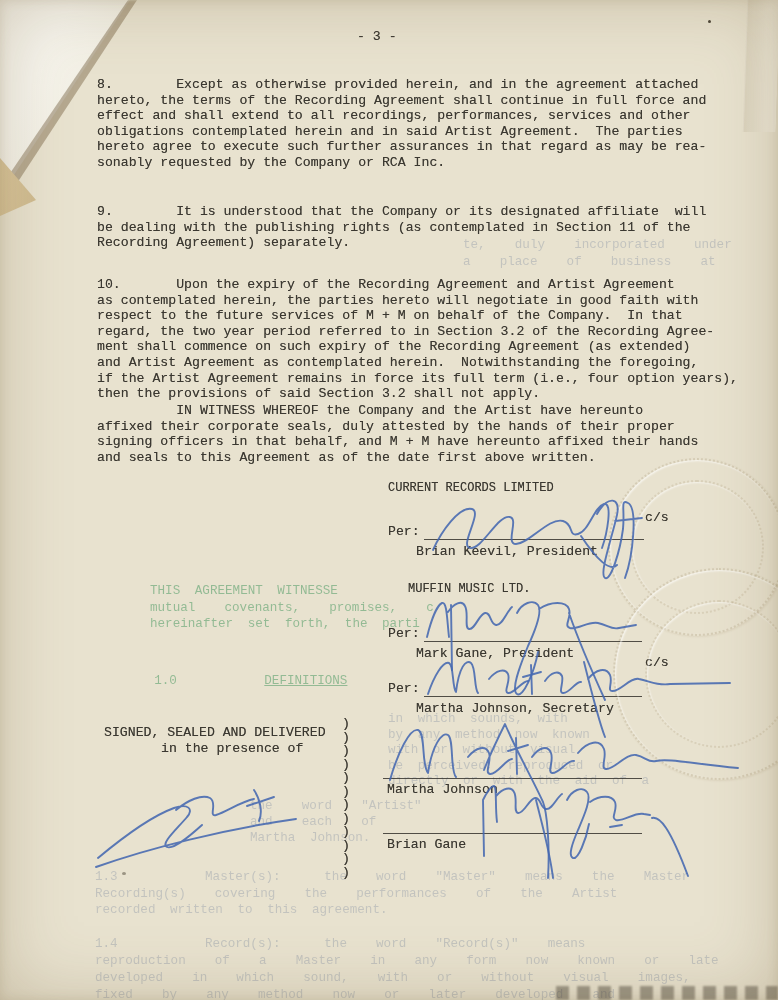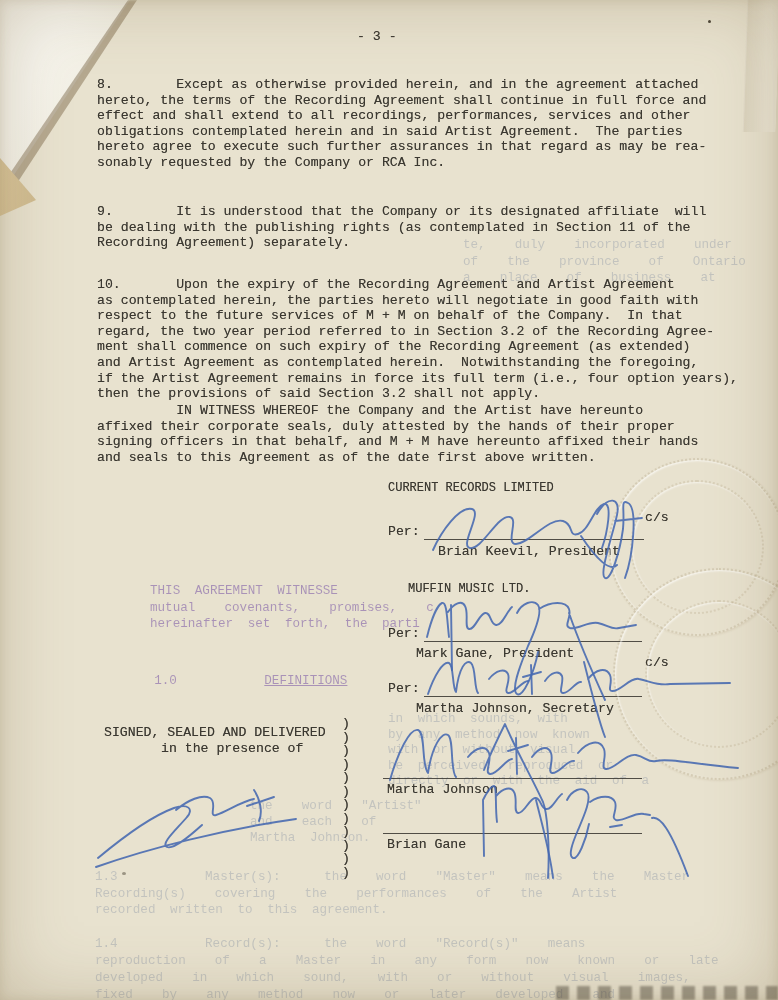--- a/index.html
+++ b/index.html
@@ -36,21 +36,21 @@
     position:absolute;
     font-size:12.6px;
     line-height:16.5px;
     color:#7d8aa0;
     opacity:.34;
     filter:blur(.55px);
     white-space:pre;
     word-spacing:7px;
     z-index:1;
   }
-  .ghost.brown{color:#4c1d95;opacity:.4;}
+  .ghost.brown{color:#15803d;opacity:.4;}
   .ghost .line{white-space:pre;}
   .ghost-underline{text-decoration:underline;}
   
   .fold-under{
     position:absolute;left:0;top:0;width:140px;height:206px;z-index:20;
     background:linear-gradient(115deg,#f6f4ec 30%,#efecdf 70%);
     clip-path:polygon(0 0,130px 0,0 196px);
   }
   .fold-crease{
     position:absolute;left:0;top:0;width:146px;height:212px;z-index:21;
@@ -105,42 +105,42 @@
 
 <div class="page">
 
   <div class="seal" id="seal1">
       <div class="inner"></div>
     </div>
   <div class="seal" id="seal2">
       <div class="inner"></div>
     </div>
 
-  <div class="ghost" style="left:463px;top:237px;"><div class="line">te,  duly  incorporated  under</div><div class="line">of  the  province  of  Ontario</div><div class="line">a  place  of  business  at</div></div>
+  <div class="ghost" style="left:463px;top:237px;"><div class="line">te,  duly  incorporated  under</div><div class="line">a  place  of  business  at</div></div>
   <div class="ghost brown" style="left:150px;top:583px;"><div class="line">THIS AGREEMENT WITNESSE</div><div class="line">mutual  covenants,  promises,  c</div><div class="line">hereinafter set forth, the parti</div></div>
   <div class="ghost brown" style="left:96px;top:656px;">
     <span>1.0</span><span>      </span><span class="ghost-underline">DEFINITIONS</span>
   </div>
   <div class="ghost" style="left:388px;top:712px;line-height:15.5px;"><div class="line">in which sounds, with</div><div class="line">by any method now known</div><div class="line">with or without visual</div><div class="line">be perceived, reproduced or</div><div class="line">directly or with the aid of a</div></div>
   <div class="ghost" style="left:250px;top:798px;line-height:16px;"><div class="line">the  word  "Artist"</div><div class="line">and  each  of</div><div class="line">Martha Johnson.</div></div>
   <div class="ghost" style="left:95px;top:869px;line-height:16.5px;"><div class="line">1.3      Master(s):   the  word  "Master"  means  the  Master</div><div class="line">Recording(s)  covering  the  performances  of  the  Artist</div><div class="line">recorded written to this agreement.</div></div>
   <div class="ghost" style="left:95px;top:936px;line-height:17px;"><div class="line">1.4      Record(s):   the  word  "Record(s)"  means</div><div class="line">reproduction  of  a  Master  in  any  form  now  known  or  late</div><div class="line">developed  in  which  sound,  with  or  without  visual  images,</div><div class="line">fixed  by  any  method  now  or  later  developed  and</div></div>
 
   <div class="type" style="left:357px;top:29px;">- 3 -</div>
 
   <div class="type" style="left:97px;top:77px;"><div class="line">8.        Except as otherwise provided herein, and in the agreement attached</div><div class="line">hereto, the terms of the Recording Agreement shall continue in full force and</div><div class="line">effect and shall extend to all recordings, performances, services and other</div><div class="line">obligations contemplated herein and in said Artist Agreement.  The parties</div><div class="line">hereto agree to execute such further assurances in that regard as may be rea-</div><div class="line">sonably requested by the Company or RCA Inc.</div></div>
   <div class="type" style="left:97px;top:204px;"><div class="line">9.        It is understood that the Company or its designated affiliate  will</div><div class="line">be dealing with the publishing rights (as contemplated in Section 11 of the</div><div class="line">Recording Agreement) separately.</div></div>
   <div class="type" style="left:97px;top:277px;"><div class="line">10.       Upon the expiry of the Recording Agreement and Artist Agreement</div><div class="line">as contemplated herein, the parties hereto will negotiate in good faith with</div><div class="line">respect to the future services of M + M on behalf of the Company.  In that</div><div class="line">regard, the two year period referred to in Section 3.2 of the Recording Agree-</div><div class="line">ment shall commence on such expiry of the Recording Agreement (as extended)</div><div class="line">and Artist Agreement as contemplated herein.  Notwithstanding the foregoing,</div><div class="line">if the Artist Agreement remains in force its full term (i.e., four option years),</div><div class="line">then the provisions of said Section 3.2 shall not apply.</div></div>
   <div class="type" style="left:97px;top:403px;"><div class="line">          IN WITNESS WHEREOF the Company and the Artist have hereunto</div><div class="line">affixed their corporate seals, duly attested by the hands of their proper</div><div class="line">signing officers in that behalf, and M + M have hereunto affixed their hands</div><div class="line">and seals to this Agreement as of the date first above written.</div></div>
 
   <div class="type caps" style="left:388px;top:481px;">CURRENT RECORDS LIMITED</div>
   <div class="type" style="left:388px;top:524px;">Per:</div>
   <div class="uline" style="left:424px;top:539px;width:220px;"></div>
   <div class="type" style="left:645px;top:510px;">c/s</div>
-  <div class="type" style="left:416px;top:544px;margin-left:22px;">Brian Keevil, President</div>
+  <div class="type" style="left:416px;top:544px;">Brian Keevil, President</div>
 
   <div class="type caps" style="left:388px;top:582px;padding-left:20px;">MUFFIN MUSIC LTD.</div>
   <div class="type" style="left:388px;top:626px;">Per:</div>
   <div class="uline" style="left:424px;top:641px;width:218px;"></div>
   <div class="type" style="left:416px;top:646px;">Mark Gane, President</div>
   <div class="type" style="left:645px;top:655px;">c/s</div>
   <div class="type" style="left:388px;top:681px;">Per:</div>
   <div class="uline" style="left:424px;top:696px;width:218px;"></div>
   <div class="type" style="left:416px;top:701px;text-align:center;">Martha Johnson, Secretary</div>
 

